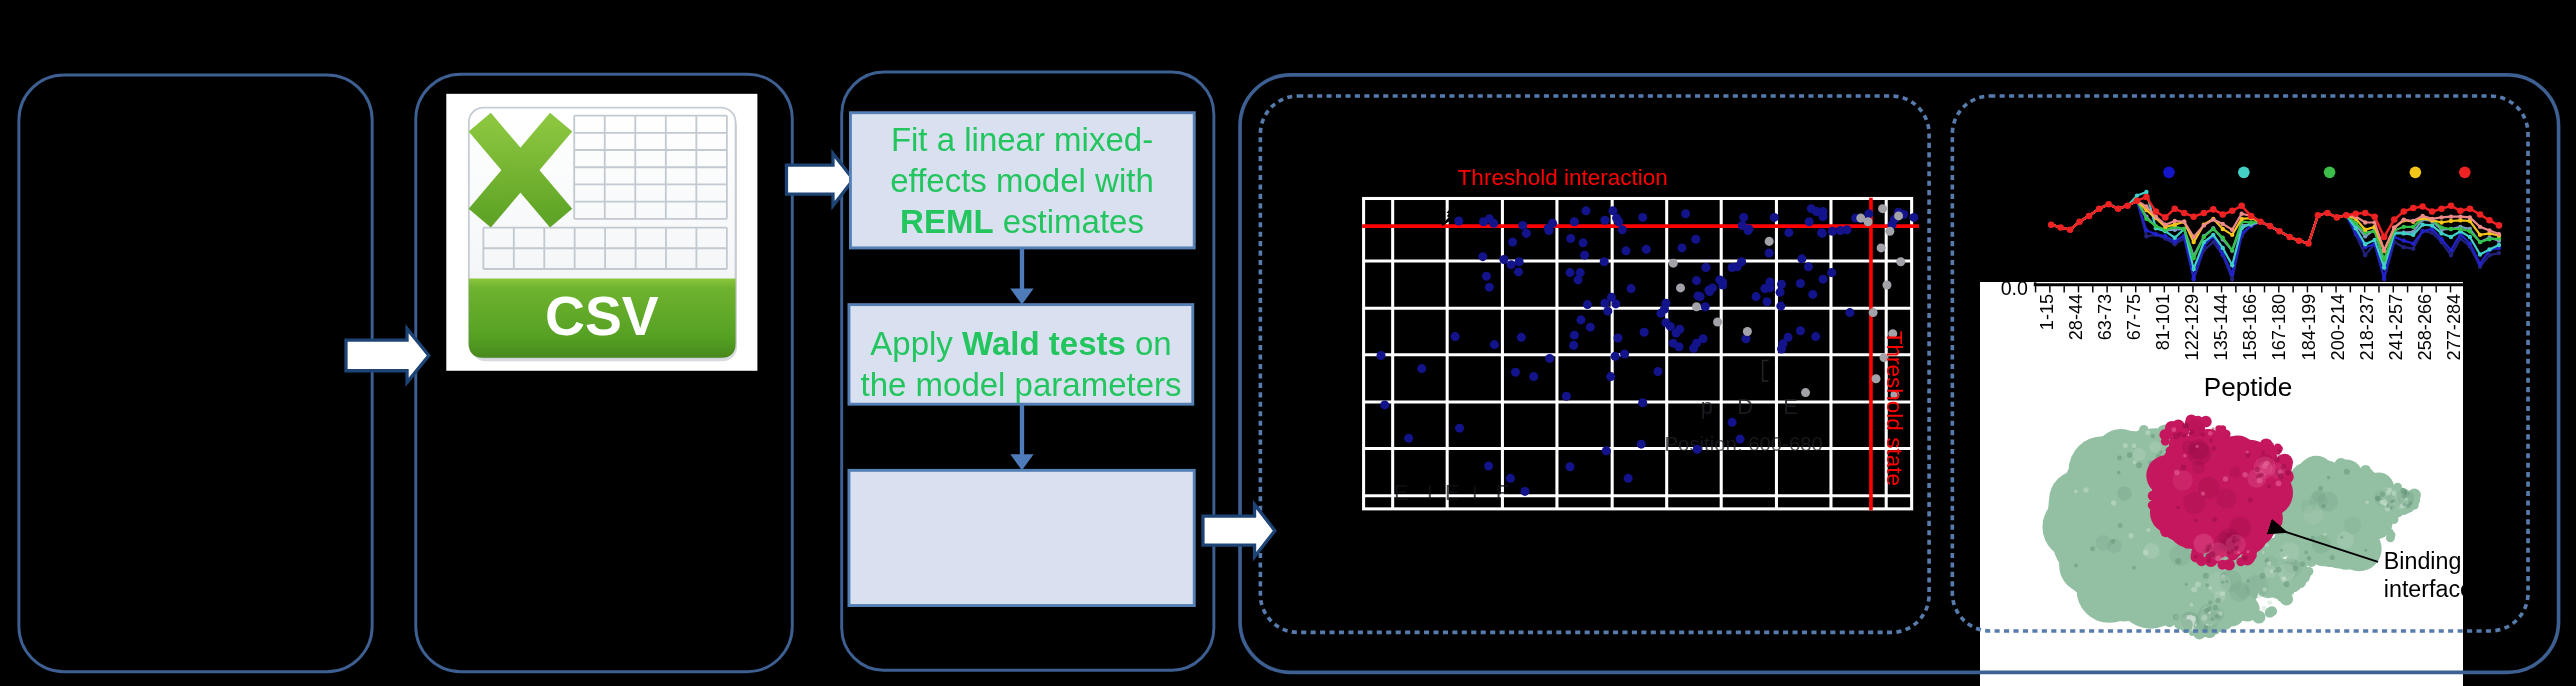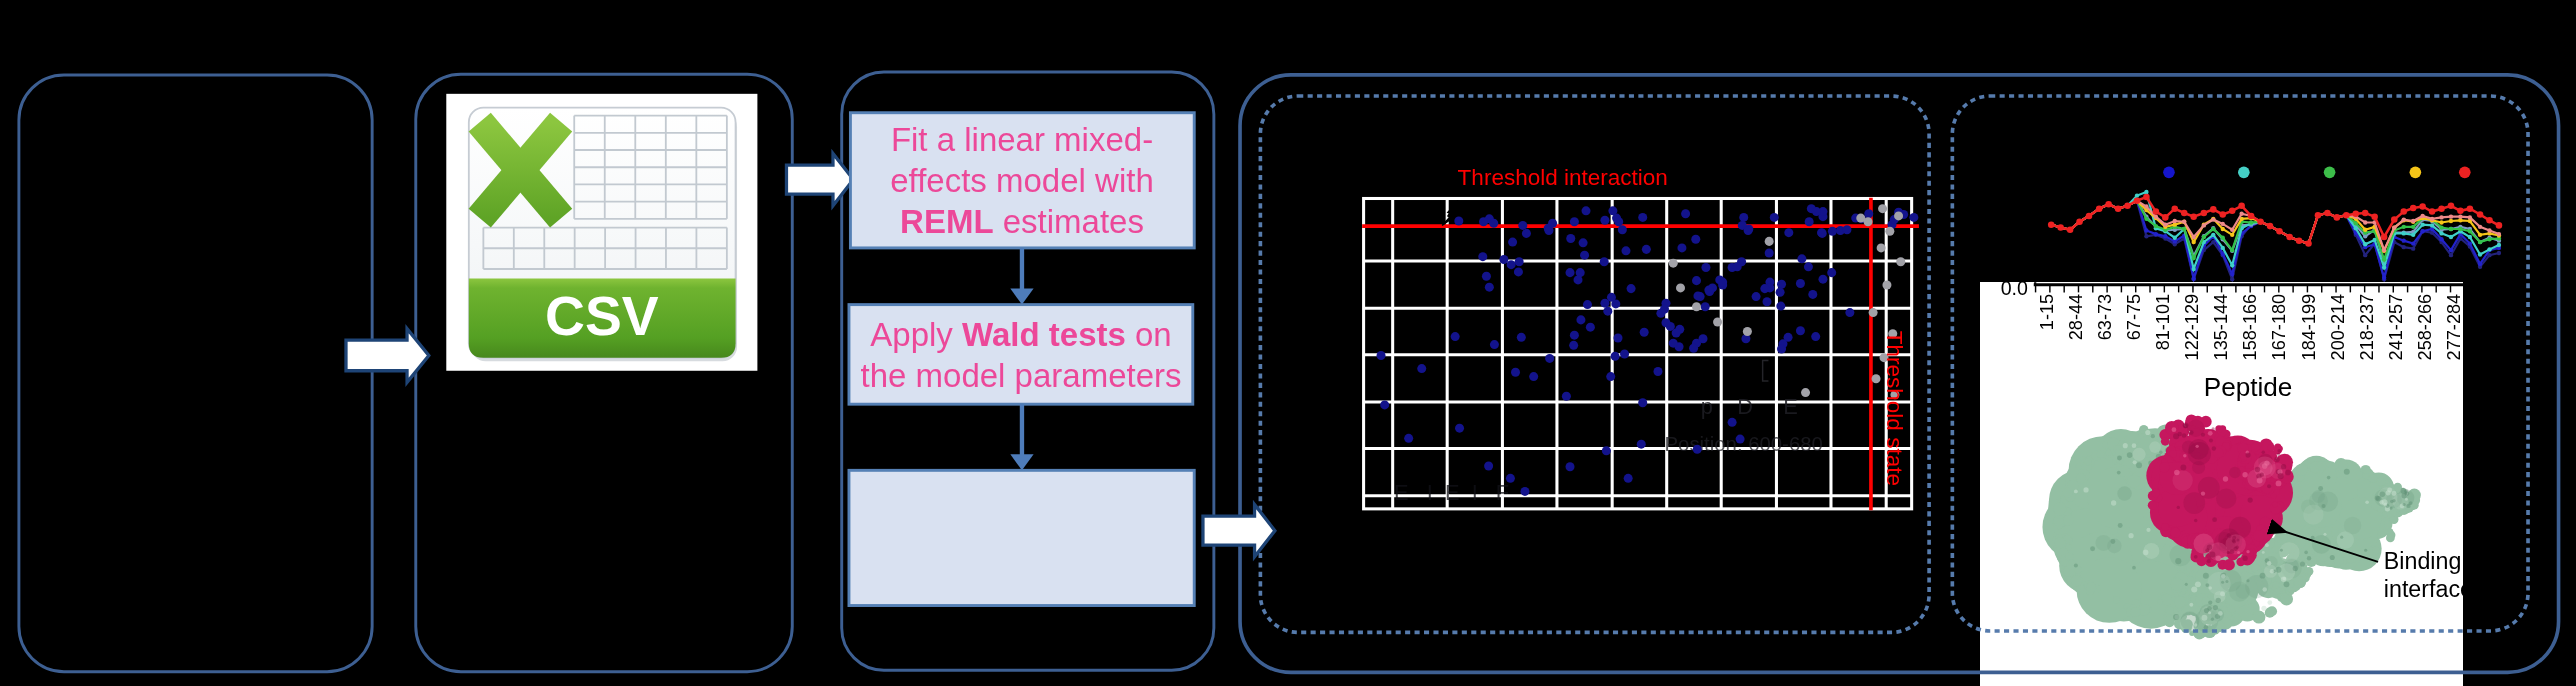--- a/index.html
+++ b/index.html
@@ -1,15 +1,15 @@
 <!DOCTYPE html>
 <html style="font-size:11.6px"><head><meta charset="utf-8"><style>
 html,body{margin:0;padding:0;background:#000;}
 *{box-sizing:border-box;}
-.fb{position:absolute;display:flex;align-items:center;justify-content:center;text-align:center;font-family:"Liberation Sans",sans-serif;font-size:33px;line-height:41px;color:#ec4899;}
+.fb{position:absolute;display:flex;align-items:center;justify-content:center;text-align:center;font-family:"Liberation Sans",sans-serif;font-size:33px;line-height:41px;color:#22c55e;}
 </style></head><body>
 <div style="position:relative;width:2576px;height:687px;background:#000;overflow:hidden;">
 <svg width="2576" height="687" style="position:absolute;left:0;top:0;" viewBox="0 0 3544 945">
 <rect x="26" y="103" width="486" height="821" rx="62" ry="62" fill="none" stroke="#3D5F92" stroke-width="4"></rect>
 <rect x="572" y="102" width="518" height="822" rx="62" ry="62" fill="none" stroke="#3D5F92" stroke-width="4"></rect>
 <rect x="1158" y="99" width="512" height="823" rx="58" ry="58" fill="none" stroke="#3D5F92" stroke-width="4"></rect>
 <polygon points="476,468.0 560,468.0 560,452.0 590,489 560,526.0 560,510.0 476,510.0" fill="#FFFFFF" stroke="#1E4476" stroke-width="4.5" stroke-linejoin="miter"></polygon>
 <polygon points="1082,227.0 1146,227.0 1146,211.0 1174,247 1146,283.0 1146,267.0 1082,267.0" fill="#FFFFFF" stroke="#1E4476" stroke-width="4.5" stroke-linejoin="miter"></polygon>
 <rect x="614" y="129" width="428" height="381" fill="#FFFFFF"></rect>
       <rect x="648" y="155" width="366" height="342" rx="20" fill="#D7DBDF"></rect>
@@ -665,21 +665,21 @@
       <circle cx="3438" cy="310" r="4.5" fill="#EE2222"></circle>
       <circle cx="2984" cy="237" r="8" fill="#1515CC"></circle>
       <circle cx="3087" cy="237" r="8" fill="#45D0C6"></circle>
       <circle cx="3205" cy="237" r="8" fill="#3DBE4A"></circle>
       <circle cx="3323" cy="237" r="8" fill="#F5C518"></circle>
       <circle cx="3391" cy="237" r="8" fill="#EE2222"></circle>
 </svg>
 <div class="fb" style="left:850px;top:113px;width:344px;height:135px;">
       <div style="width:100%">Fit a linear mixed-<br>effects model with<br><b>REML</b> estimates</div>
     </div>
-<div class="fb" style="left:849px;top:305px;width:344px;height:100px;">
+<div class="fb" style="left:849px;top:305px;width:344px;height:100px;align-items:flex-end;">
       <div style="width:100%">Apply <b>Wald tests</b> on<br>the model parameters</div>
     </div>
 <div style="position:absolute;left:1980px;top:282px;width:483px;height:405px;background:#FFFFFF;overflow:hidden;">
 <svg width="483" height="405" style="position:absolute;left:0;top:0;" viewBox="0 0 665 557">
         <line x1="74" y1="3.5" x2="666" y2="3.5" stroke="#000000" stroke-width="4"></line>
         <line x1="76" y1="0" x2="76" y2="5" stroke="#000000" stroke-width="3"></line>
         <line x1="76.5" y1="4" x2="76.5" y2="14" stroke="#000000" stroke-width="2"></line>
         <line x1="96.2" y1="4" x2="96.2" y2="14" stroke="#000000" stroke-width="2"></line>
         <line x1="115.9" y1="4" x2="115.9" y2="14" stroke="#000000" stroke-width="2"></line>
         <line x1="135.6" y1="4" x2="135.6" y2="14" stroke="#000000" stroke-width="2"></line>

